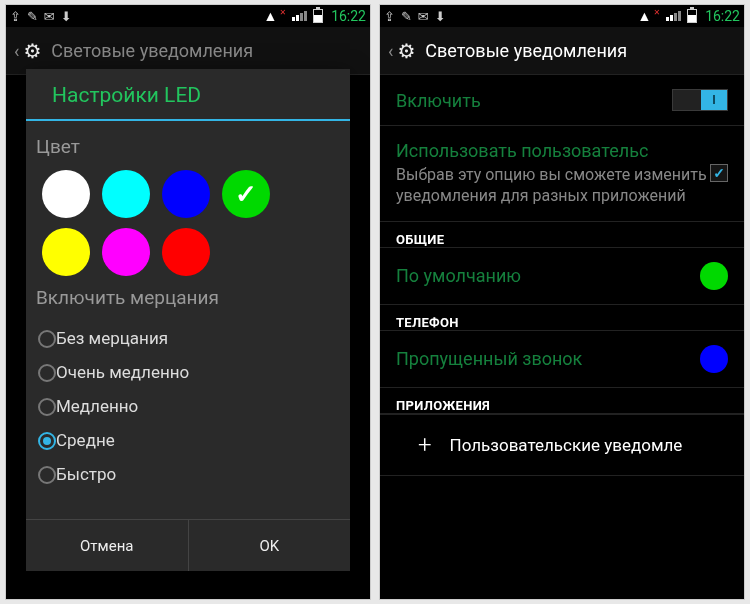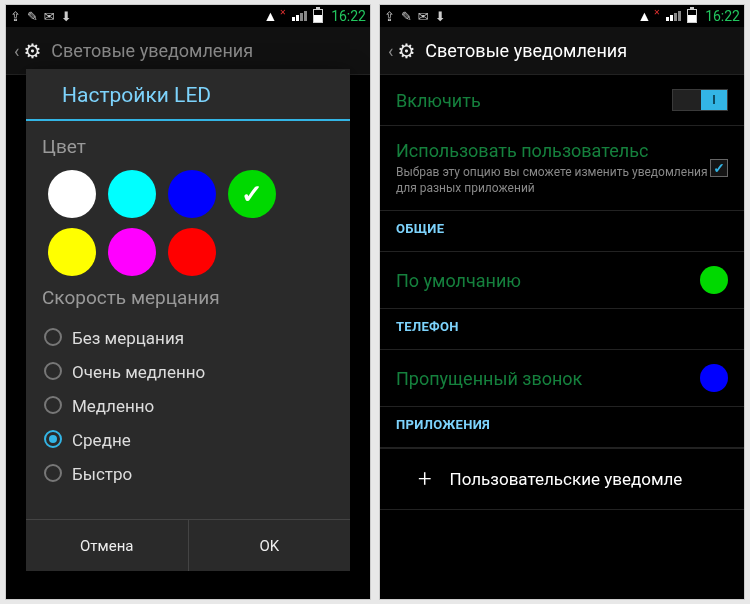--- a/index.html
+++ b/index.html
@@ -65,39 +65,39 @@
   .dim-backdrop { position:absolute; inset:22px 0 0 0; background: rgba(0,0,0,0.0); }
   .dialog {
     position: absolute;
     left: 20px; right: 20px; top: 64px; bottom: 28px;
     background: #2a2a2a;
     display: flex;
     flex-direction: column;
     box-shadow: 0 4px 20px rgba(0,0,0,0.5);
   }
   .dialog-title {
-    color: #7dd3fc;
+    color: #22c55e;
     font-size: 21px;
-    padding: 14px 36px 12px;
+    padding: 14px 26px 12px;
     font-weight: 400;
   }
   .dialog-title-underline {
     height: 2px; background:#33b5e5; margin: 0 0 0 0;
   }
-  .dialog-body { flex: 1; padding: 14px 16px 6px; overflow: hidden; }
+  .dialog-body { flex: 1; padding: 14px 10px 6px; overflow: hidden; }
   .section-label { color: #999; font-size: 19px; margin-bottom: 12px; }
   .swatch-row { display:flex; gap: 12px; margin-bottom: 10px; padding-left: 6px;}
   .swatch {
     width: 48px; height: 48px; border-radius: 50%;
     display:flex; align-items:center; justify-content:center;
   }
   .check { color:#fff; font-size:26px; font-weight:bold; }
   .radio-list { margin-top: 6px; }
   .radio-item {
-    display:flex; align-items:flex-start; gap: 10px;
+    display:flex; align-items:flex-end; 
     padding: 7px 2px;
     color: #ddd; font-size: 17px;
   }
   .radio-circle {
     width: 18px; height: 18px; border: 2px solid #777; border-radius: 50%;
     display:flex; align-items:center; justify-content:center;
     flex-shrink: 0;
   }
   .radio-circle.sel { border-color:#33b5e5; }
   .radio-dot { width:8px; height:8px; border-radius:50%; background:#33b5e5; }
@@ -112,25 +112,25 @@
   .dialog-buttons .btn + .btn { border-left:1px solid #444; }
 
   
   .settings-list { color:#fff; }
   .list-item {
     padding: 14px 16px;
     border-bottom: 1px solid #222;
     display:flex; align-items:center;
   }
   .list-item .primary { font-size: 18px; color:#15803d; }
-  .list-item .secondary { font-size: 12px; color:#888; margin-top:4px; line-height:1.3;}
+  .list-item .secondary { font-size: 16px; color:#888; margin-top:4px; line-height:1.3;}
   .list-item .txtcol { flex:1; min-width:0; }
   .cat-header {
-    padding: 10px 16px 15px;
-    color:#7dd3fc; font-size:13px; font-weight:bold;
+    padding: 10px 16px 0;
+    color:#ffffff; font-size:13px; font-weight:bold;
     border-bottom:1px solid #222;
     letter-spacing: 0.3px;
   }
   .toggle {
     width: 56px; height: 22px; background:#222; position:relative;
     border:1px solid #3a3a3a;
   }
   .toggle .knob {
     position:absolute; right:0; top:0; bottom:0; width:26px;
     background:#33b5e5;
@@ -196,21 +196,21 @@
           <div class="swatch" style="background: rgb(0, 217, 0);">
             <span class="check">✓</span>
           </div>
         </div>
       <div class="swatch-row" id="swatch-row-2">
           <div class="swatch" style="background: rgb(255, 255, 0);"></div>
           <div class="swatch" style="background: rgb(255, 0, 255);"></div>
           <div class="swatch" style="background: rgb(255, 0, 0);"></div>
         </div>
 
-      <div class="section-label" style="margin-top:8px">Скорость мерцания</div>
+      <div class="section-label" style="margin-top:8px">Включить мерцания</div>
       <div class="radio-list" id="speed-list">
           <div class="radio-item">
             <div class="radio-circle"></div>
             <span>Без мерцания</span>
           </div>
           <div class="radio-item">
             <div class="radio-circle"></div>
             <span>Очень медленно</span>
           </div>
           <div class="radio-item">

